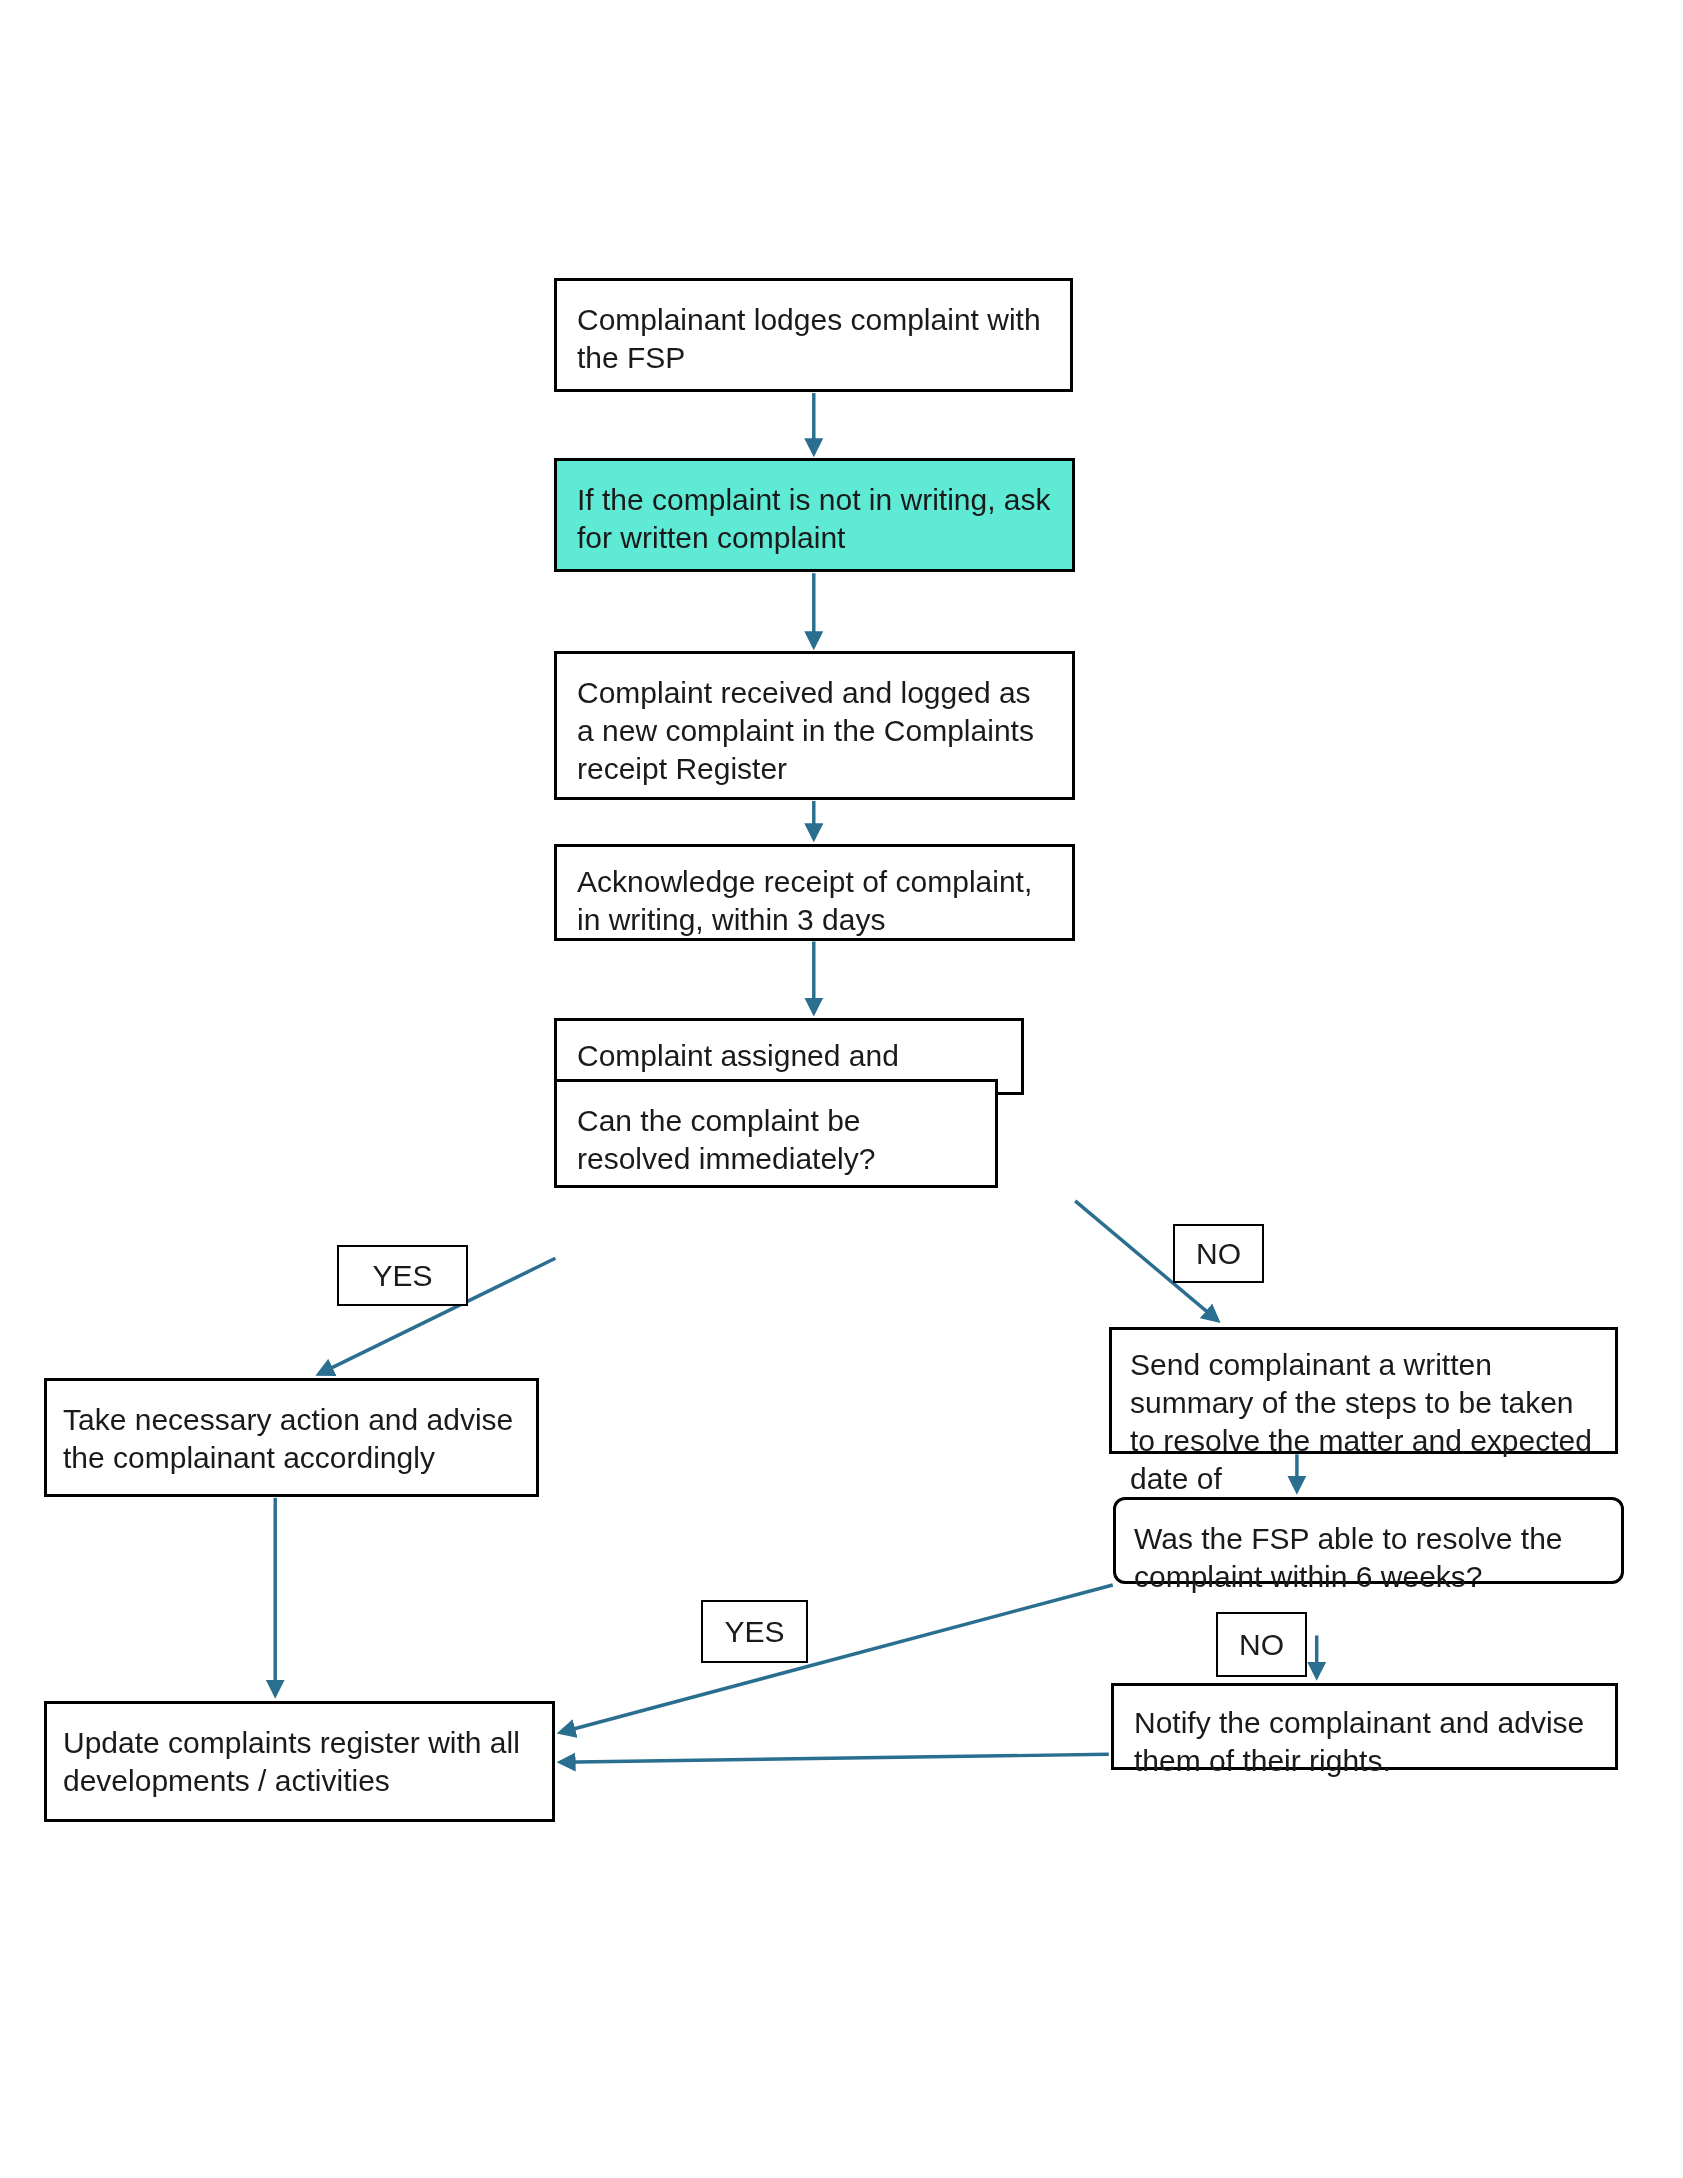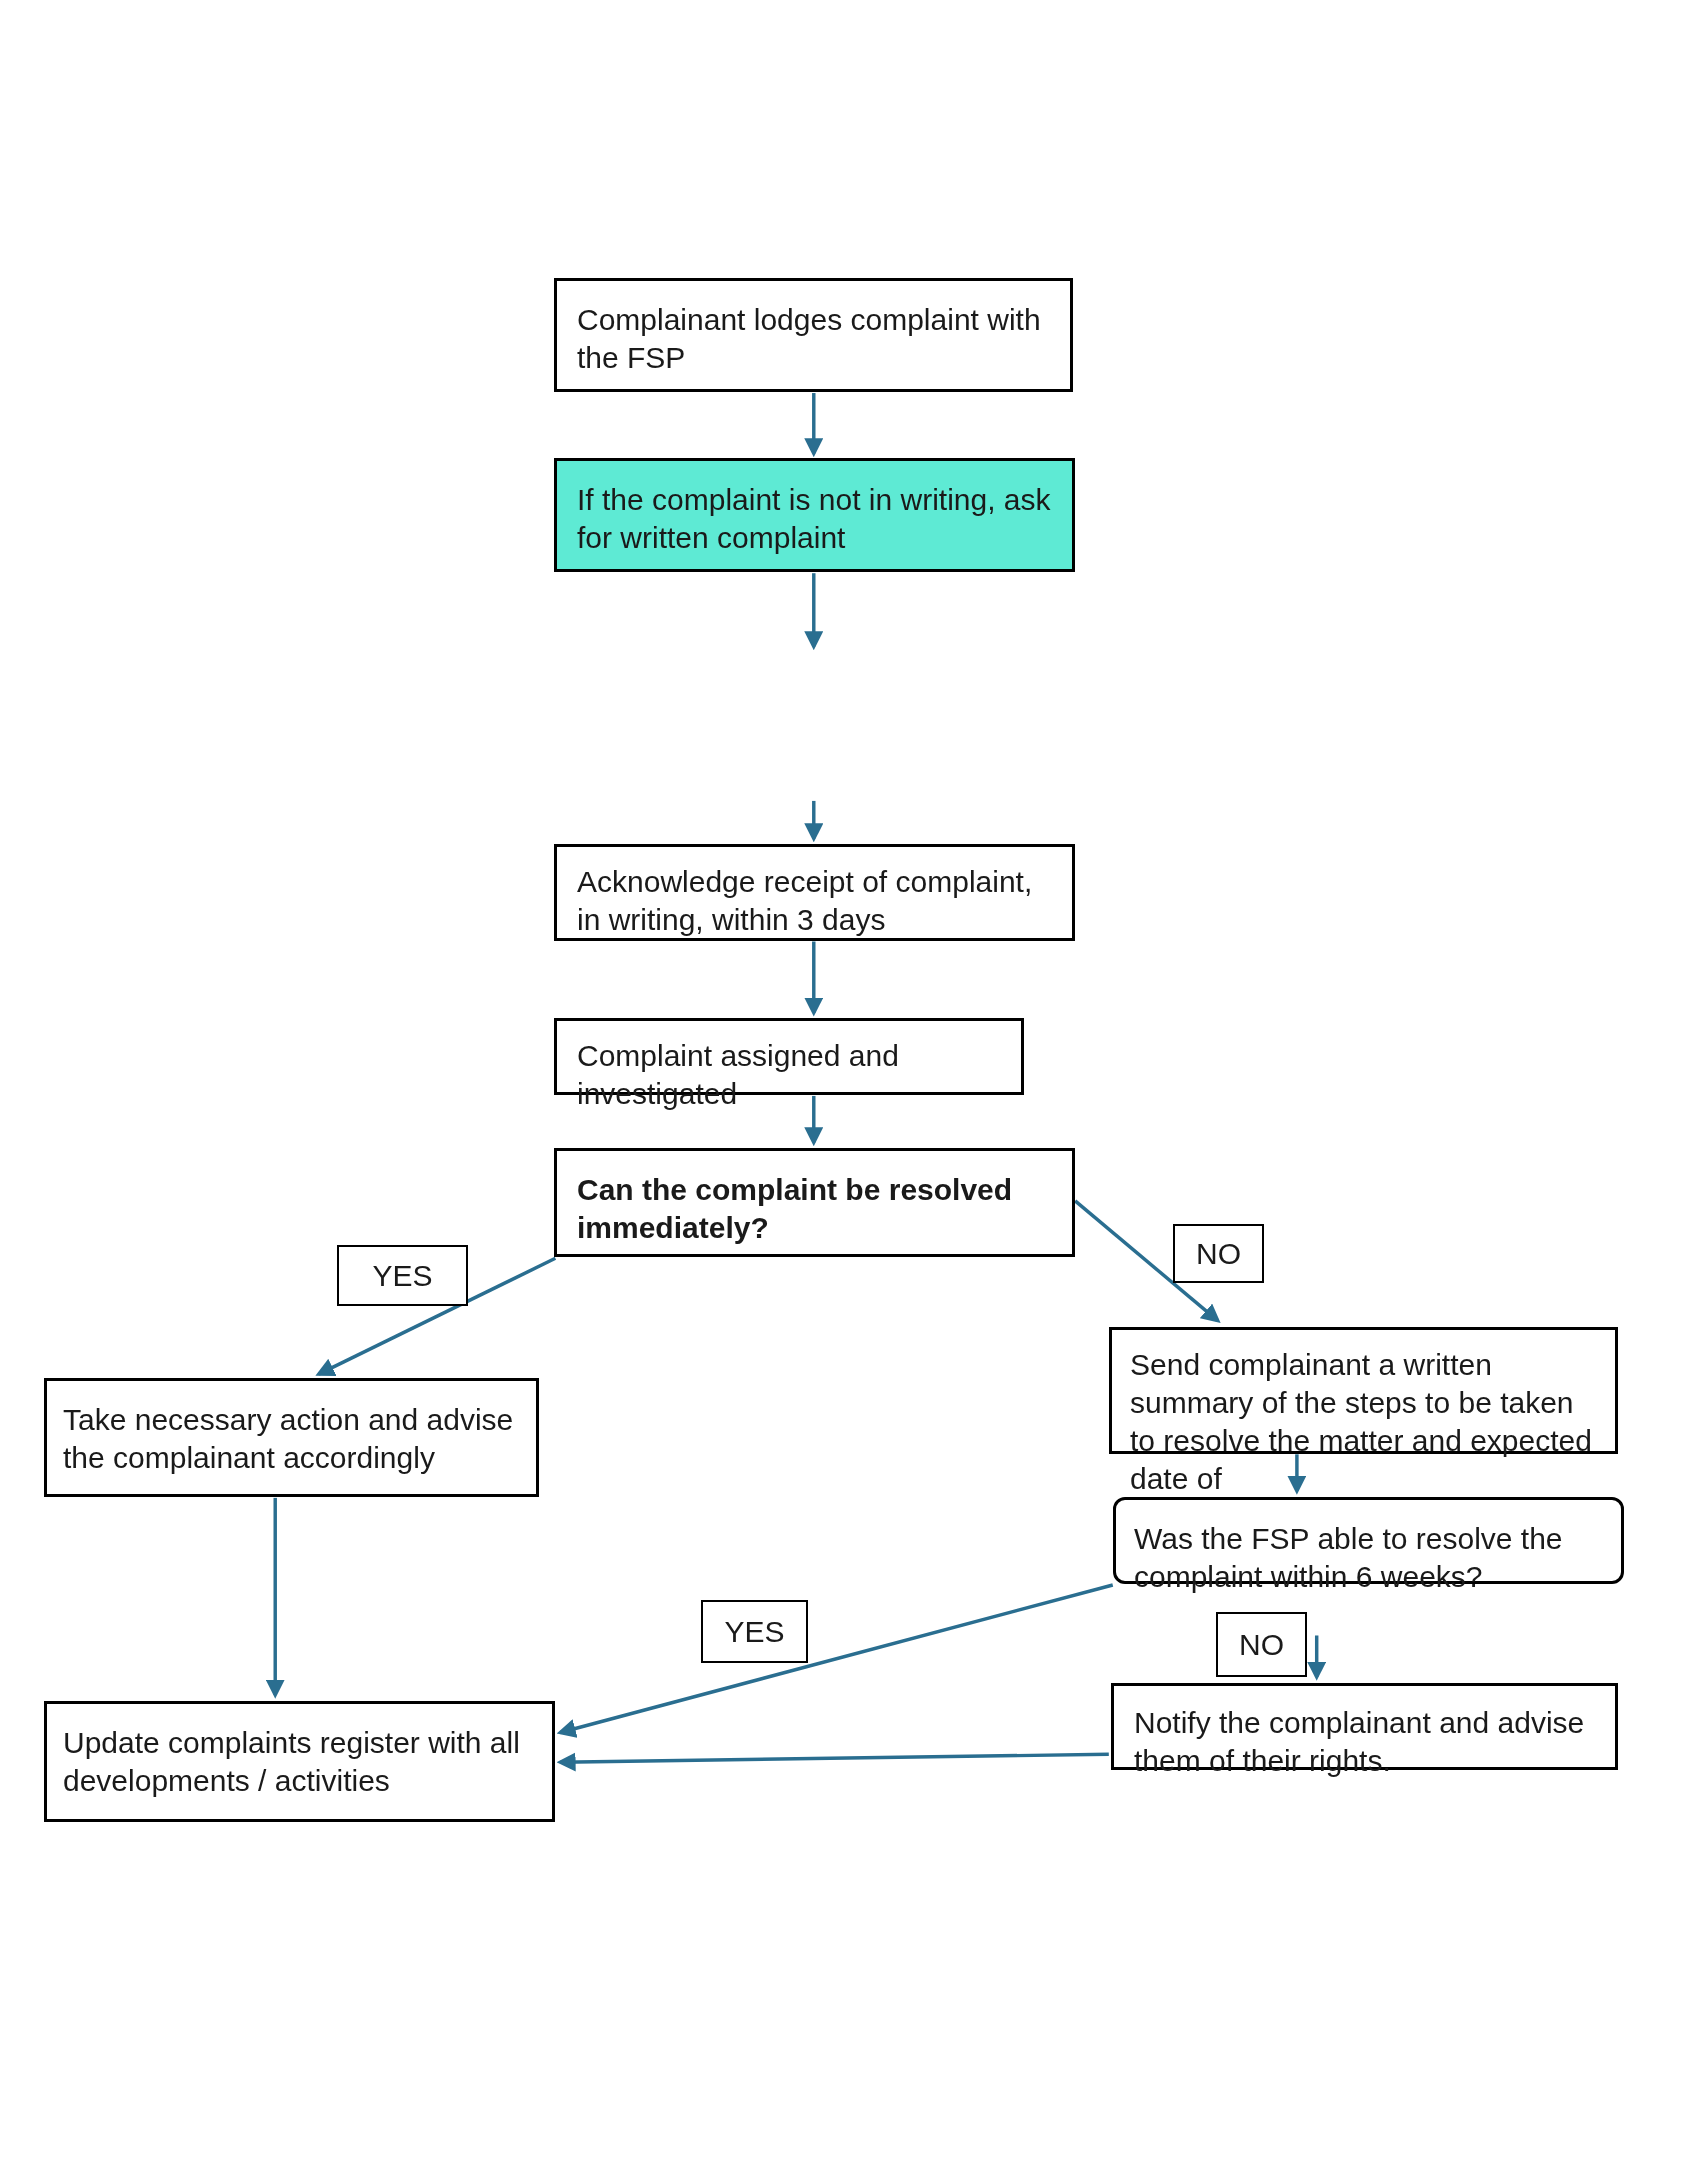--- a/index.html
+++ b/index.html
@@ -49,21 +49,21 @@
     fill: none;
     stroke: #2A6E90;
     stroke-width: 3.5;
   }
   
   #node-lodge            { left: 554px;  top: 278px;  width: 519px; height: 114px; }
   #node-request-written  { left: 554px;  top: 458px;  width: 521px; height: 114px; }
   #node-log-complaint    { left: 554px;  top: 651px;  width: 521px; height: 149px; }
   #node-acknowledge      { left: 554px;  top: 844px;  width: 521px; height: 97px;  padding-top: 16px; }
   #node-assign           { left: 554px;  top: 1018px; width: 470px; height: 77px;  padding-top: 16px; }
-  #node-resolve-question { left: 554px;  top: 1148px; width: 521px; height: 109px; font-weight: bold; }
+  #node-resolve-question { left: 554px;  top: 1079px; width: 444px; height: 109px; }
   #node-take-action      { left: 44px;   top: 1378px; width: 495px; height: 119px; padding: 20px 14px 0 16px; }
   #node-send-summary     { left: 1109px; top: 1327px; width: 509px; height: 127px; padding: 16px 16px 0 18px; }
   #node-six-weeks        { left: 1113px; top: 1497px; width: 511px; height: 87px; padding: 20px 16px 0 18px; border-radius: 12px; }
   #node-notify-rights    { left: 1111px; top: 1683px; width: 507px; height: 87px; padding: 18px 20px 0 20px; }
   #node-update-register  { left: 44px;   top: 1701px; width: 511px; height: 121px; padding: 20px 14px 0 16px; }
   #label-yes-1 { left: 337px;  top: 1245px; width: 131px; height: 61px; }
   #label-no-1  { left: 1173px; top: 1224px; width: 91px;  height: 59px; }
   #label-yes-2 { left: 701px;  top: 1600px; width: 107px; height: 63px; }
   #label-no-2  { left: 1216px; top: 1612px; width: 91px;  height: 65px; }
 </style>
@@ -89,20 +89,21 @@
     <line class="connector" x1="1124" y1="1601" x2="566" y2="1750" marker-end="url(#arrow)" stroke="#2A6E90"></line>
     <line class="connector" x1="1330" y1="1652" x2="1330" y2="1694" marker-end="url(#arrow)" stroke="#2A6E90"></line>
     <line class="connector" x1="1120" y1="1772" x2="566" y2="1780" marker-end="url(#arrow)" stroke="#2A6E90"></line>
     <line class="connector" x1="278" y1="1513" x2="278" y2="1712" marker-end="url(#arrow)" stroke="#2A6E90"></line>
   </svg>
 
   <div class="node" id="node-lodge" style="border-color: rgb(0, 0, 0); background: rgb(255, 255, 255); color: rgb(26, 26, 26);">Complainant lodges complaint with the FSP</div>
 
   <div class="node" id="node-request-written" style="border-color: rgb(0, 0, 0); background: #5eead4; color: rgb(26, 26, 26);">If the complaint is not in writing, ask for written complaint</div>
 
+  <div class="node" id="node-log-complaint" style="border-color: rgb(0, 0, 0); background: rgb(255, 255, 255); color: rgb(26, 26, 26);">Complaint received and logged as a new complaint in the Complaints receipt Register</div>
 
   <div class="node" id="node-acknowledge" style="border-color: rgb(0, 0, 0); background: rgb(255, 255, 255); color: rgb(26, 26, 26);">Acknowledge receipt of complaint, in writing, within 3 days</div>
 
   <div class="node" id="node-assign" style="border-color: rgb(0, 0, 0); background: rgb(255, 255, 255); color: rgb(26, 26, 26);">Complaint assigned and investigated</div>
 
   <div class="node" id="node-resolve-question" style="border-color: rgb(0, 0, 0); background: rgb(255, 255, 255); color: rgb(26, 26, 26);">Can the complaint be resolved immediately?</div>
 
   <div class="node" id="node-take-action" style="border-color: rgb(0, 0, 0); background: rgb(255, 255, 255); color: rgb(26, 26, 26);">Take necessary action and advise the complainant accordingly</div>
 
   <div class="node" id="node-send-summary" style="border-color: rgb(0, 0, 0); background: rgb(255, 255, 255); color: rgb(26, 26, 26);">Send complainant a written summary of the steps to be taken to resolve the matter and expected date of</div>

